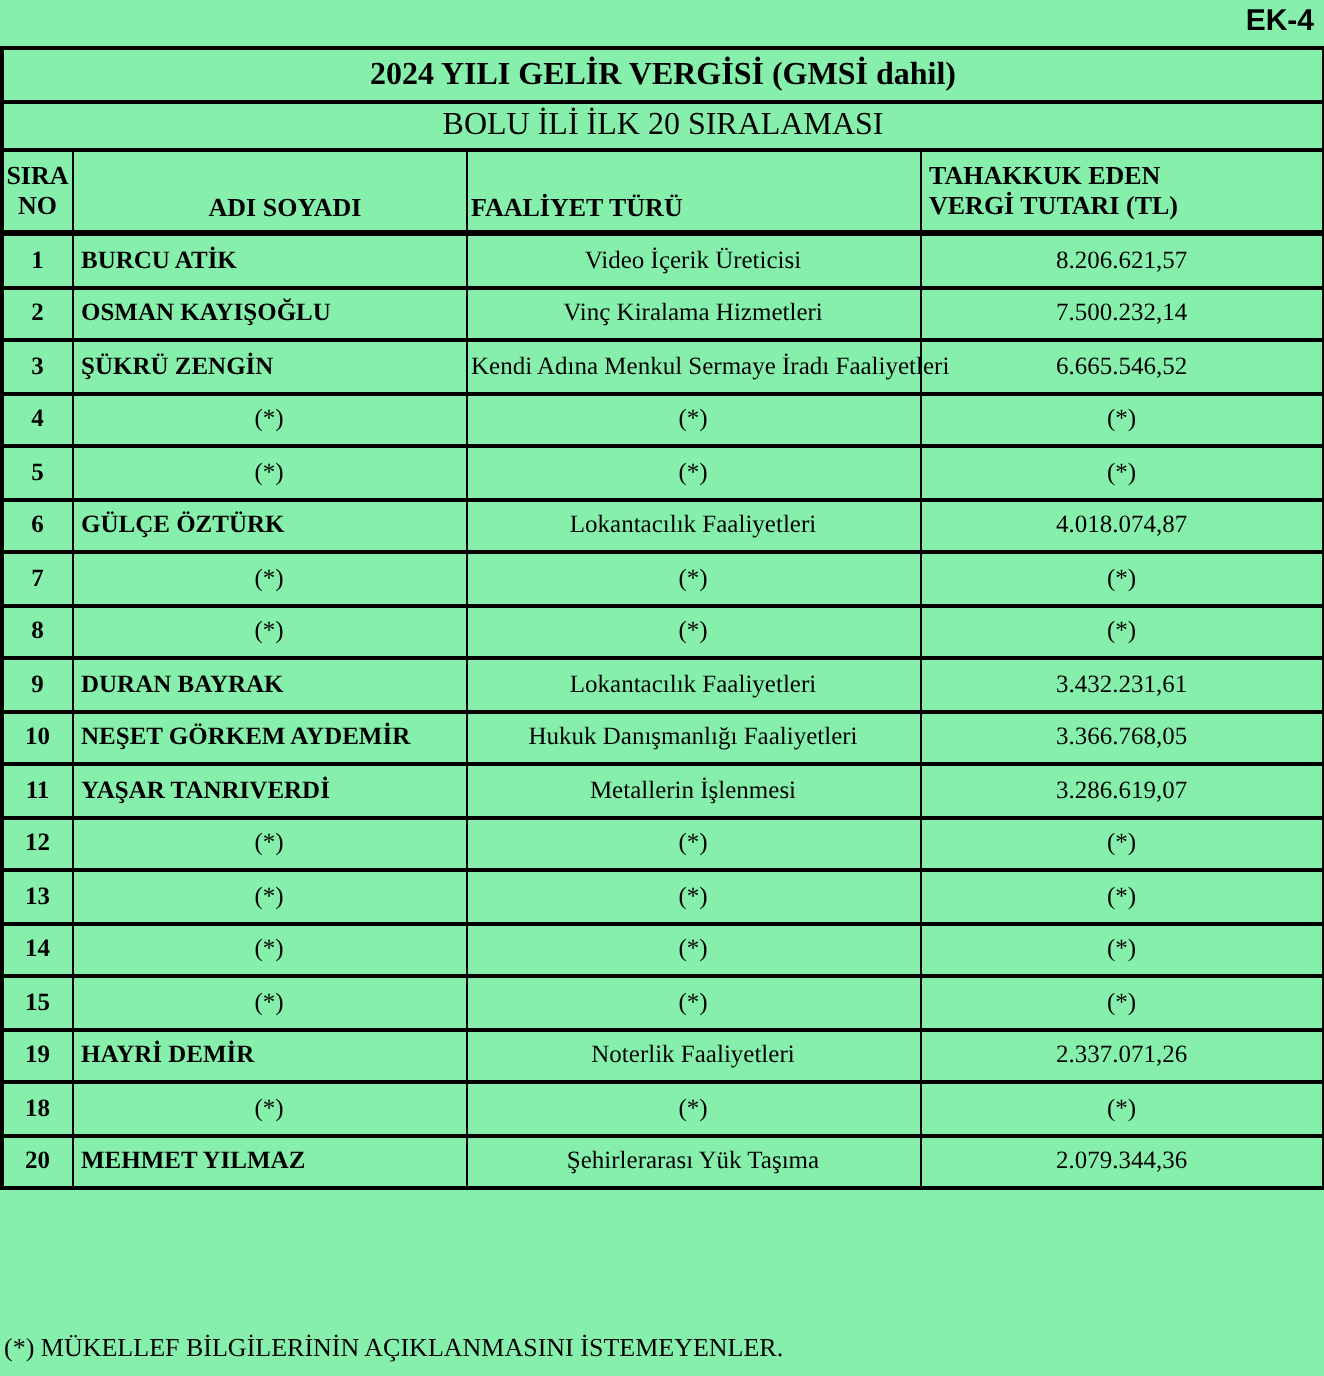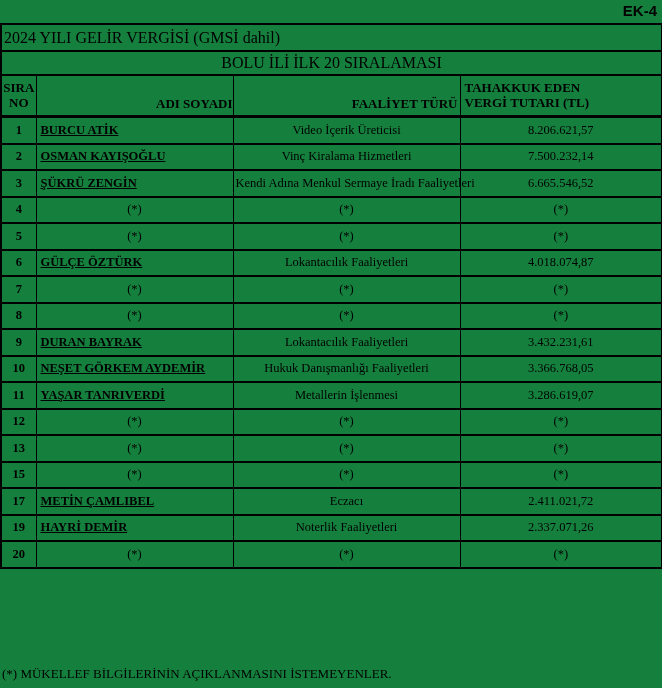--- a/index.html
+++ b/index.html
@@ -6,21 +6,21 @@
     margin: 0;
     padding: 0;
     background: #ffffff;
     font-family: "Liberation Serif", "DejaVu Serif", serif;
     color: #000;
   }
   .page {
     position: relative;
     width: 662px;
     height: 688px;
-    background: #15803d;
+    background: #86efac;
     overflow: hidden;
   }
   .ek-tag {
     position: absolute;
     top: 2px;
     right: 5px;
     font-family: "Liberation Sans", "DejaVu Sans", sans-serif;
     font-weight: bold;
     font-size: 15px;
     letter-spacing: 0px;
@@ -42,53 +42,53 @@
   .main-table td, .main-table th {
     border-left: 1.5px solid #000;
     border-right: 1.5px solid #000;
     border-top: 2px solid #000;
     border-bottom: 2px solid #000;
     padding: 0 2px;
     overflow: visible;
   }
   .title-cell {
     height: 25px;
-    text-align: left;
-    font-weight: normal;
+    text-align: center;
+    font-weight: bold;
     font-size: 16px;
   }
   .subtitle-cell {
     height: 22px;
     text-align: center;
     font-weight: normal;
     font-size: 16px;
   }
   .header-row th {
     height: 36px;
     font-weight: bold;
     font-size: 13px;
     white-space: pre-line;
     border-bottom: 3px solid #000;
     line-height: 1.15;
     margin-top: 20px;
   }
   th.col-sira     { text-align: center; vertical-align: middle; padding: 0; }
-  th.col-ad       { text-align: right;   vertical-align: bottom; padding: 0 0 3px 16px; }
-  th.col-faaliyet { text-align: right; vertical-align: bottom; padding-bottom: 3px; }
+  th.col-ad       { text-align: center;   vertical-align: bottom; padding: 0 0 3px 16px; }
+  th.col-faaliyet { text-align: left; vertical-align: bottom; padding-bottom: 3px; }
   th.col-tutar    { text-align: left;   vertical-align: middle; padding-left: 4px; }
 
   tbody td {
     height: 24.5px;
     font-size: 12.5px;
     text-align: center;
     vertical-align: middle;
     white-space: nowrap;
   }
   td.cell-no     { font-weight: bold; }
-  td.cell-name   { text-align: left; padding-left: 4px; font-weight: bold; text-decoration: underline; }
+  td.cell-name   { text-align: left; padding-left: 4px; font-weight: bold; }
   td.cell-masked { text-align: center; font-weight: normal; }
   td.cell-activity, td.cell-amount { font-weight: normal; }
 
   .footnote {
     position: absolute;
     top: 666px;
     left: 2px;
     font-size: 13px;
     white-space: nowrap;
   }
@@ -196,41 +196,47 @@
           <td class="cell-activity">(*)</td>
           <td class="cell-amount">(*)</td>
         </tr>
         <tr>
           <td class="cell-no">13</td>
           <td class="cell-masked">(*)</td>
           <td class="cell-activity">(*)</td>
           <td class="cell-amount">(*)</td>
         </tr>
         <tr>
+          <td class="cell-no">14</td>
+          <td class="cell-masked">(*)</td>
+          <td class="cell-activity">(*)</td>
+          <td class="cell-amount">(*)</td>
+        </tr>
+        <tr>
           <td class="cell-no">15</td>
           <td class="cell-masked">(*)</td>
           <td class="cell-activity">(*)</td>
           <td class="cell-amount">(*)</td>
-        </tr>
-        <tr>
-          <td class="cell-no">17</td>
-          <td class="cell-name">METİN ÇAMLIBEL</td>
-          <td class="cell-activity">Eczacı</td>
-          <td class="cell-amount">2.411.021,72</td>
         </tr>
         <tr>
           <td class="cell-no">19</td>
           <td class="cell-name">HAYRİ DEMİR</td>
           <td class="cell-activity">Noterlik Faaliyetleri</td>
           <td class="cell-amount">2.337.071,26</td>
         </tr>
         <tr>
+          <td class="cell-no">18</td>
+          <td class="cell-masked">(*)</td>
+          <td class="cell-activity">(*)</td>
+          <td class="cell-amount">(*)</td>
+        </tr>
+        <tr>
           <td class="cell-no">20</td>
-          <td class="cell-masked">(*)</td>
-          <td class="cell-activity">(*)</td>
-          <td class="cell-amount">(*)</td>
+          <td class="cell-name">MEHMET YILMAZ</td>
+          <td class="cell-activity">Şehirlerarası Yük Taşıma</td>
+          <td class="cell-amount">2.079.344,36</td>
         </tr>
       </tbody>
   </table>
 
   <div class="footnote">(*) MÜKELLEF BİLGİLERİNİN AÇIKLANMASINI İSTEMEYENLER.</div>
 
 </div>
 
 </body></html>

